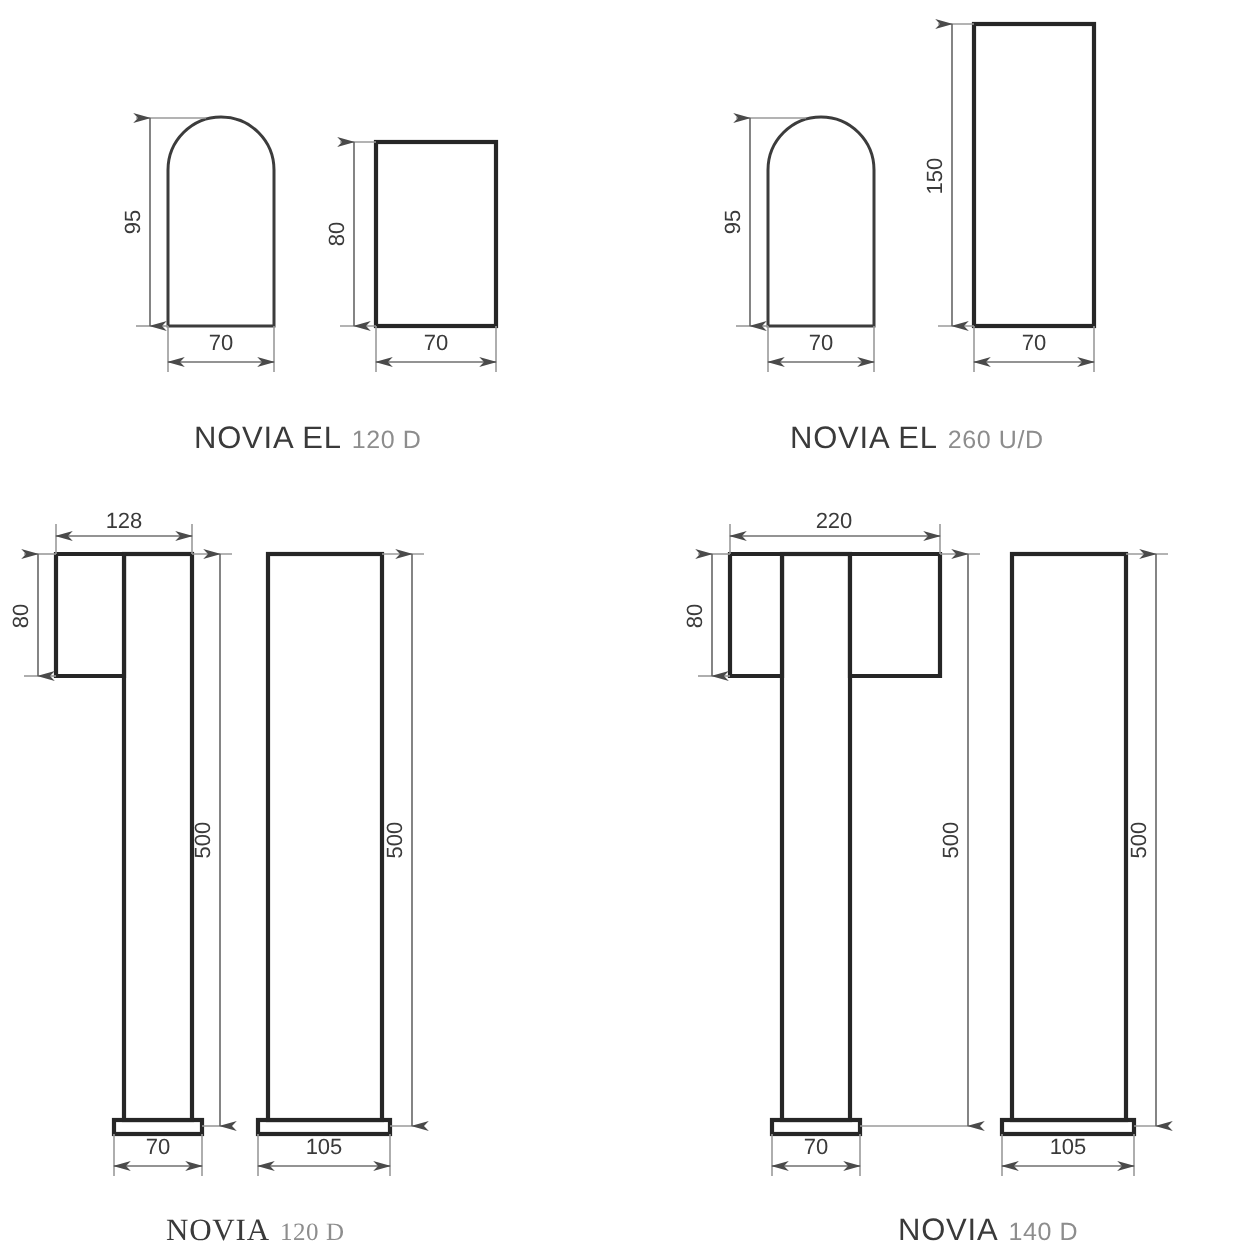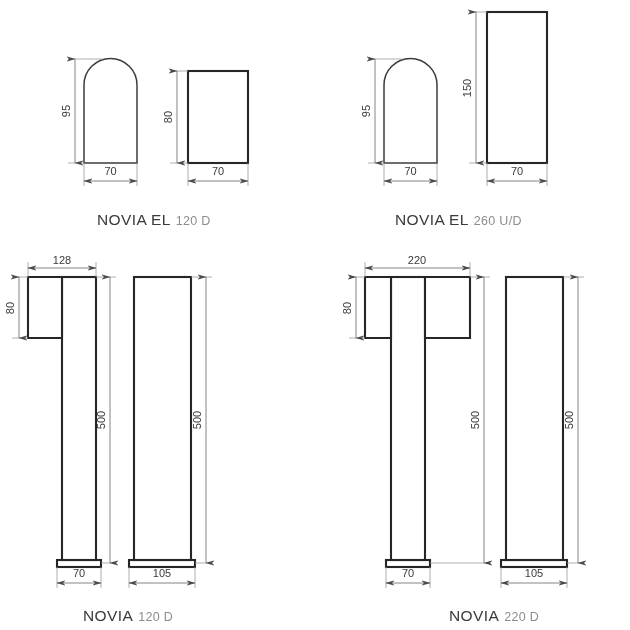--- a/index.html
+++ b/index.html
@@ -266,19 +266,19 @@
 </svg>
 
 <div class="caption" style="left:97px; top:212px;">
   <span class="cap-main">NOVIA EL</span><span class="cap-sub">120 D</span>
 </div>
 
 <div class="caption" style="left:395px; top:212px;">
   <span class="cap-main">NOVIA EL</span><span class="cap-sub">260 U/D</span>
 </div>
 
-<div class="caption" style="left:83px; top:608px;">
+<div class="caption" style="left:83px; top:608px;font-family:Liberation Serif, serif;">
   <span class="cap-main">NOVIA</span><span class="cap-sub">120 D</span>
 </div>
 
 <div class="caption" style="left:449px; top:608px;">
-  <span class="cap-main">NOVIA</span><span class="cap-sub">220 D</span>
+  <span class="cap-main">NOVIA</span><span class="cap-sub">140 D</span>
 </div>
 
 </body></html>

